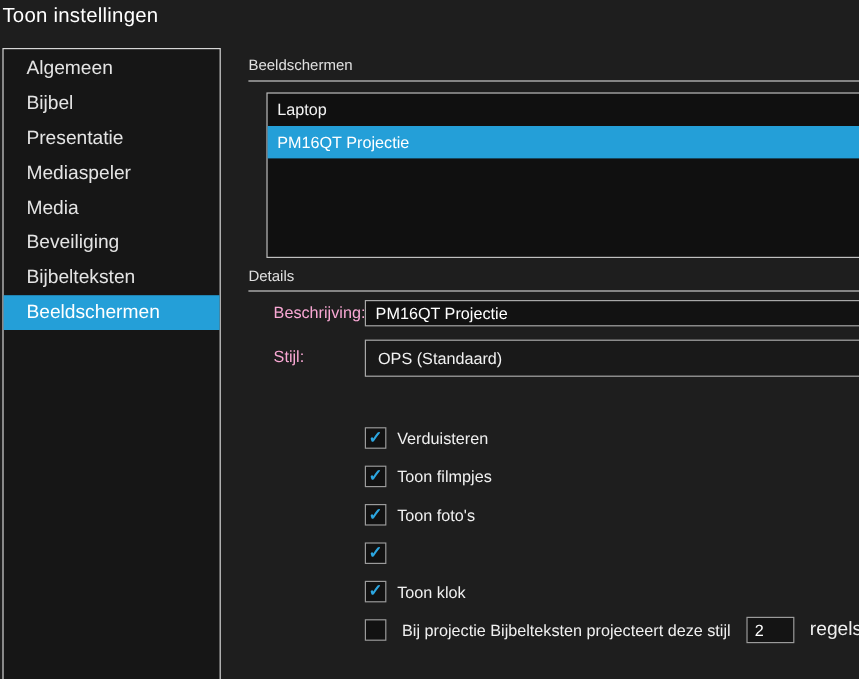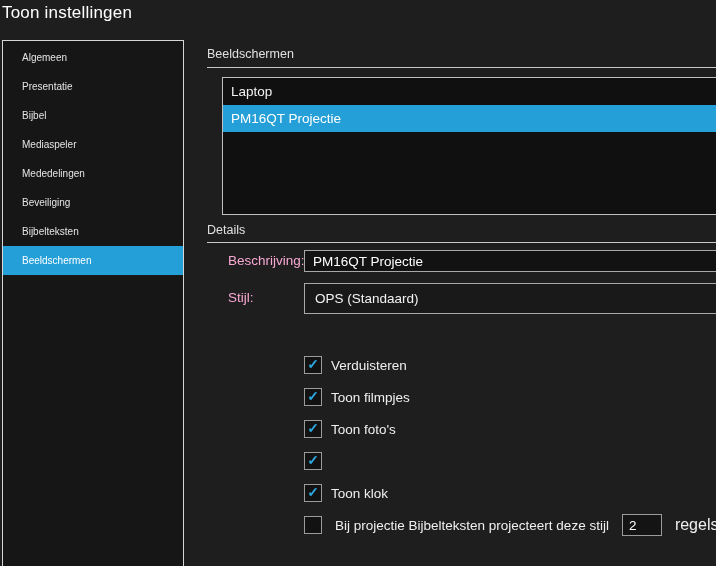--- a/index.html
+++ b/index.html
@@ -13,21 +13,21 @@
     position:absolute; left:2px; top:3px;
     font-size:17px; color:#ffffff; letter-spacing:.2px;
   }
   
   .sidebar {
     position:absolute; left:2px; top:40px; width:182px; height:530px;
     background:#161616; border:1px solid #d6d6d6; padding-top:2px;
   }
   .sidebar-item {
     height:29px; line-height:29px; padding-left:19px;
-    font-size:10px; color:#e4e4e4; cursor:default;
+    font-size:16px; color:#e4e4e4; cursor:default;
     white-space:nowrap;
   }
   .sidebar-item.selected { background:#249fd8; color:#ffffff; }
   
   .group-header {
     position:absolute; left:207px; font-size:12.5px; color:#e0e0e0;
   }
   .group-line {
     position:absolute; left:207px; width:520px; height:1px; background:#c9c9c9;
   }
@@ -78,24 +78,24 @@
 </style>
 </head>
 <body>
 
 <div class="screen">
 
   <div class="window-title">Toon instellingen</div>
 
   <div class="sidebar">
     <div class="sidebar-item">Algemeen</div>
+    <div class="sidebar-item">Bijbel</div>
     <div class="sidebar-item">Presentatie</div>
-    <div class="sidebar-item">Bijbel</div>
     <div class="sidebar-item">Mediaspeler</div>
-    <div class="sidebar-item">Mededelingen</div>
+    <div class="sidebar-item">Media</div>
     <div class="sidebar-item">Beveiliging</div>
     <div class="sidebar-item">Bijbelteksten</div>
     <div class="sidebar-item selected">Beeldschermen</div>
   </div>
 
   <div class="group-header" style="top:47px;">Beeldschermen</div>
   <div class="group-line" style="top:67px;"></div>
 
   <div class="screen-list">
     <div class="screen-row">Laptop</div>

